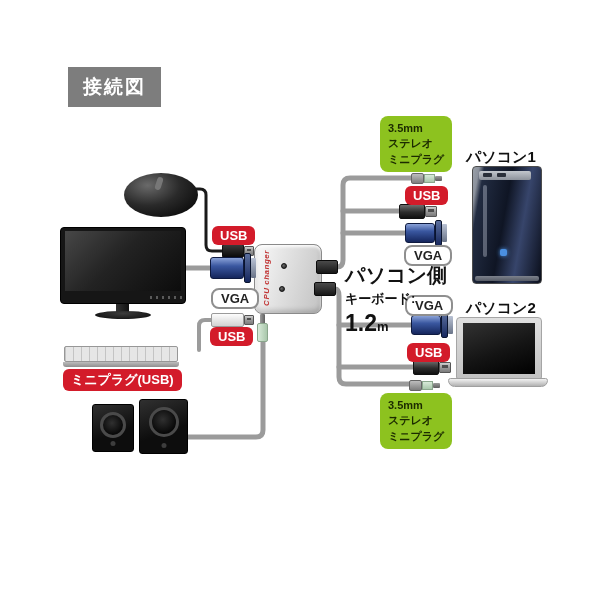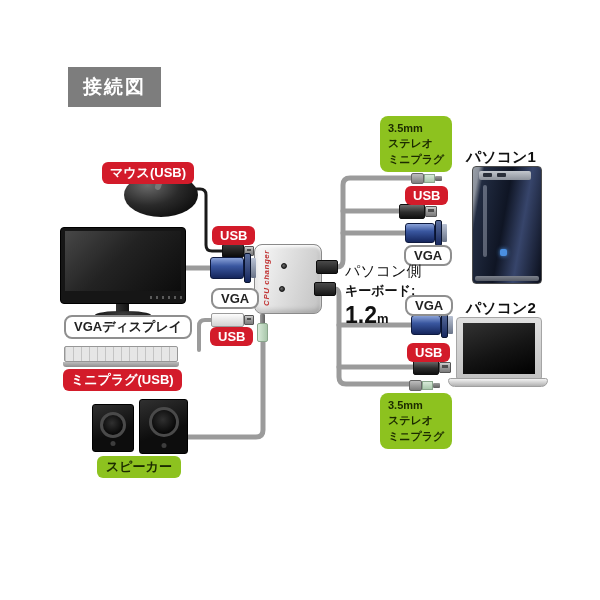--- a/index.html
+++ b/index.html
@@ -15,21 +15,21 @@
   .lbl-green { background:#8dc21f; color:#1c2b00; font-size:13px; padding:2px 9px; }
   .lbl-green-multi { background:#8dc21f; color:#1c2b00; font-size:11px; padding:5px 8px;
     line-height:1.4; white-space:pre-line; border-radius:8px; }
   .lbl-white { background:#fff; border:2px solid #8f8f8f; color:#222; font-size:13px;
     padding:1px 8px; border-radius:8px; }
   .pc-name { position:absolute; color:#111; font-size:15px; font-weight:bold; }
   .note { position:absolute; left:62px; top:522px; color:#2b9cd8; font-size:15px; font-weight:bold; }
 
   
   .cable-note { position:absolute; left:345px; top:262px; color:#111; }
-  .cable-note .l1 { font-size:15px; font-weight:normal; }
+  .cable-note .l1 { font-size:20px; font-weight:bold; }
   .cable-note .l2 { font-size:13px; font-weight:bold; margin-top:1px; }
   .cable-note .val-row { margin-top:2px; }
   .cable-note .val { font-size:23px; font-weight:bold; }
   .cable-note .unit { font-size:13px; font-weight:bold; }
 
   
   .monitor-frame { position:absolute; left:60px; top:227px; width:126px; height:77px;
     background:#161616; border-radius:4px; border:1px solid #000; }
   .monitor-screen { position:absolute; left:65px; top:231px; width:116px; height:60px;
     background:linear-gradient(135deg,#474747 0%,#232323 45%,#0c0c0c 100%); }
@@ -231,27 +231,24 @@
     <div class="usb-tip" style="left:26px;top:2px;width:12px;height:11px;">
         <div class="usb-tip-in"></div>
       </div>
   </div>
   <div class="plug35" style="left:409px;top:379px;width:31px;height:13px;">
     <div class="p-body" style="left:0;top:1px;width:13px;height:11px;"></div>
     <div class="p-sleeve" style="left:13px;top:2px;width:11px;height:9px;"></div>
     <div class="p-tip" style="left:24px;top:4px;width:7px;height:5px;"></div>
   </div>
 
-  <div class="lbl lbl-red" style="left:102px;top:162px;">マウス(USB)</div>
   <div class="lbl lbl-red" style="left:212px;top:226px;">USB</div>
-  <div class="lbl lbl-white" style="left:64px;top:315px;">VGAディスプレイ</div>
   <div class="lbl lbl-white" style="left:211px;top:288px;">VGA</div>
   <div class="lbl lbl-red" style="left:63px;top:369px;">ミニプラグ(USB)</div>
   <div class="lbl lbl-red" style="left:210px;top:327px;">USB</div>
-  <div class="lbl lbl-green" style="left:97px;top:456px;">スピーカー</div>
 
   <div class="lbl lbl-green-multi" style="left:380px;top:116px;">3.5mm
 ステレオ
 ミニプラグ</div>
   <div class="lbl lbl-red" style="left:405px;top:186px;">USB</div>
   <div class="lbl lbl-white" style="left:404px;top:245px;">VGA</div>
   <div class="lbl lbl-white" style="left:405px;top:295px;">VGA</div>
   <div class="lbl lbl-red" style="left:407px;top:343px;">USB</div>
   <div class="lbl lbl-green-multi" style="left:380px;top:393px;">3.5mm
 ステレオ

